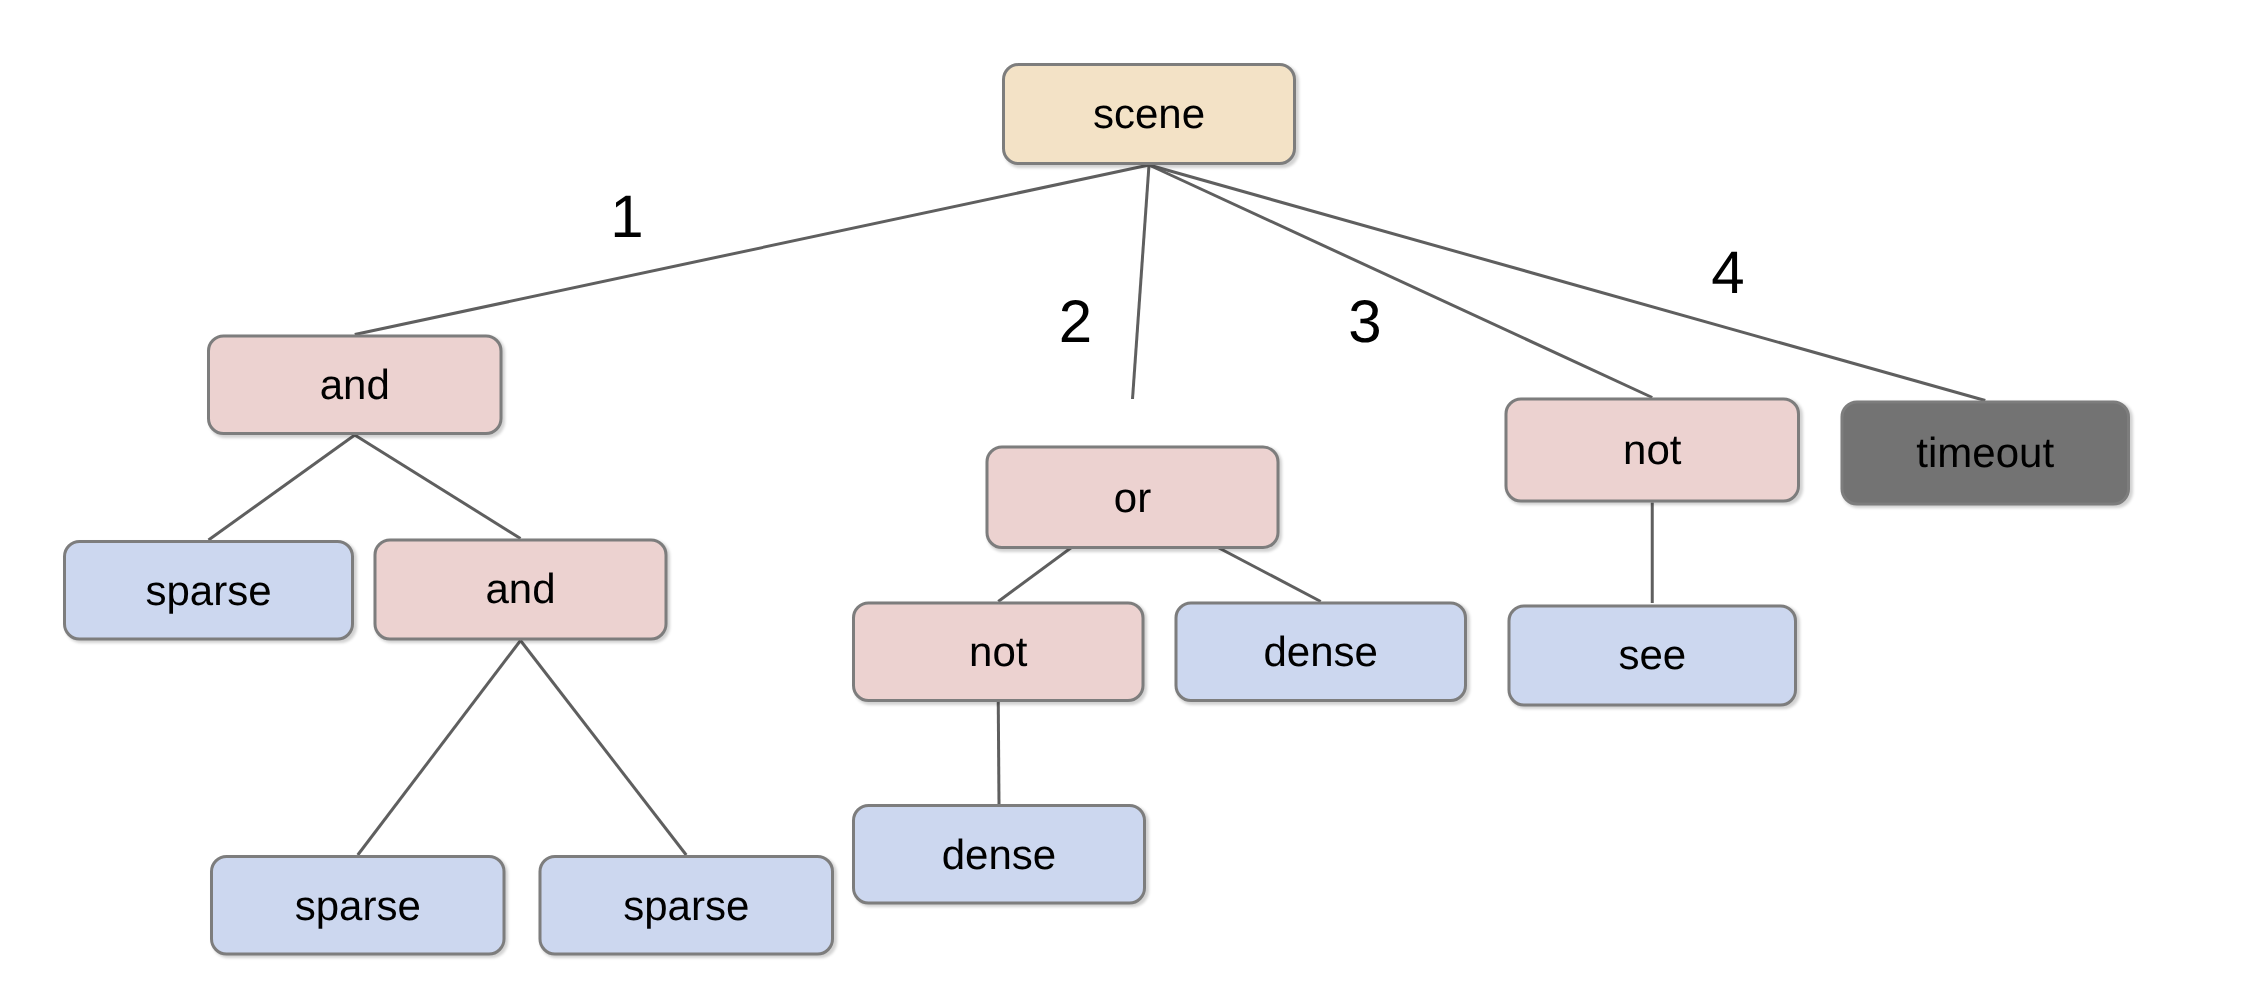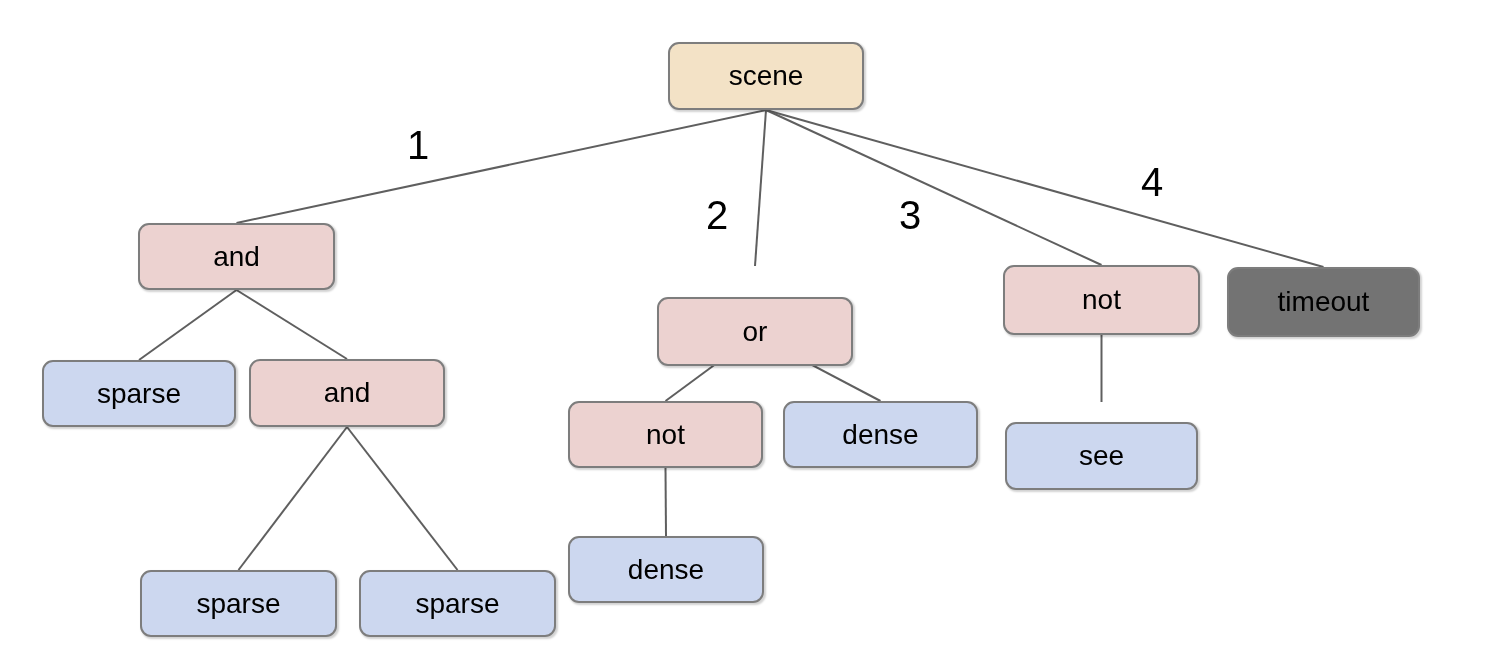--- a/index.html
+++ b/index.html
@@ -68,17 +68,17 @@
     <div class="edge-label" style="left: 1152px; top: 182px; color: rgb(0, 0, 0);">4</div>
     <div class="node" style="left: 668px; top: 42px; width: 196px; height: 68px; background: rgb(243, 226, 198); border-color: rgb(125, 125, 125); color: rgb(0, 0, 0);">scene</div>
     <div class="node" style="left: 138px; top: 223px; width: 197px; height: 67px; background: rgb(236, 210, 208); border-color: rgb(125, 125, 125); color: rgb(0, 0, 0);">and</div>
     <div class="node" style="left: 657px; top: 266px; width: 196px; height: 69px; background: rgb(236, 210, 208); border-color: rgb(125, 125, 125); color: rgb(0, 0, 0); margin-top: 31px;">or</div>
     <div class="node" style="left: 1003px; top: 265px; width: 197px; height: 70px; background: rgb(236, 210, 208); border-color: rgb(125, 125, 125); color: rgb(0, 0, 0);">not</div>
     <div class="node" style="left: 1227px; top: 267px; width: 193px; height: 70px; background: #737373; border-color: rgb(125, 125, 125); color: rgb(0, 0, 0);">timeout</div>
     <div class="node" style="left: 42px; top: 360px; width: 194px; height: 67px; background: rgb(204, 215, 239); border-color: rgb(125, 125, 125); color: rgb(0, 0, 0);">sparse</div>
     <div class="node" style="left: 249px; top: 359px; width: 196px; height: 68px; background: rgb(236, 210, 208); border-color: rgb(125, 125, 125); color: rgb(0, 0, 0);">and</div>
     <div class="node" style="left: 568px; top: 401px; width: 195px; height: 67px; background: rgb(236, 210, 208); border-color: rgb(125, 125, 125); color: rgb(0, 0, 0);">not</div>
     <div class="node" style="left: 783px; top: 401px; width: 195px; height: 67px; background: rgb(204, 215, 239); border-color: rgb(125, 125, 125); color: rgb(0, 0, 0);">dense</div>
-    <div class="node" style="left: 1005px; top: 422px; width: 193px; height: 68px; background: rgb(204, 215, 239); border-color: rgb(125, 125, 125); color: rgb(0, 0, 0);">see</div>
+    <div class="node" style="left: 1005px; top: 403px; width: 193px; height: 68px; background: rgb(204, 215, 239); border-color: rgb(125, 125, 125); color: rgb(0, 0, 0);">see</div>
     <div class="node" style="left: 140px; top: 570px; width: 197px; height: 67px; background: rgb(204, 215, 239); border-color: rgb(125, 125, 125); color: rgb(0, 0, 0);">sparse</div>
     <div class="node" style="left: 359px; top: 570px; width: 197px; height: 67px; background: rgb(204, 215, 239); border-color: rgb(125, 125, 125); color: rgb(0, 0, 0);">sparse</div>
     <div class="node" style="left: 568px; top: 536px; width: 196px; height: 67px; background: rgb(204, 215, 239); border-color: rgb(125, 125, 125); color: rgb(0, 0, 0);">dense</div>
   </div>
 
 </body></html>

